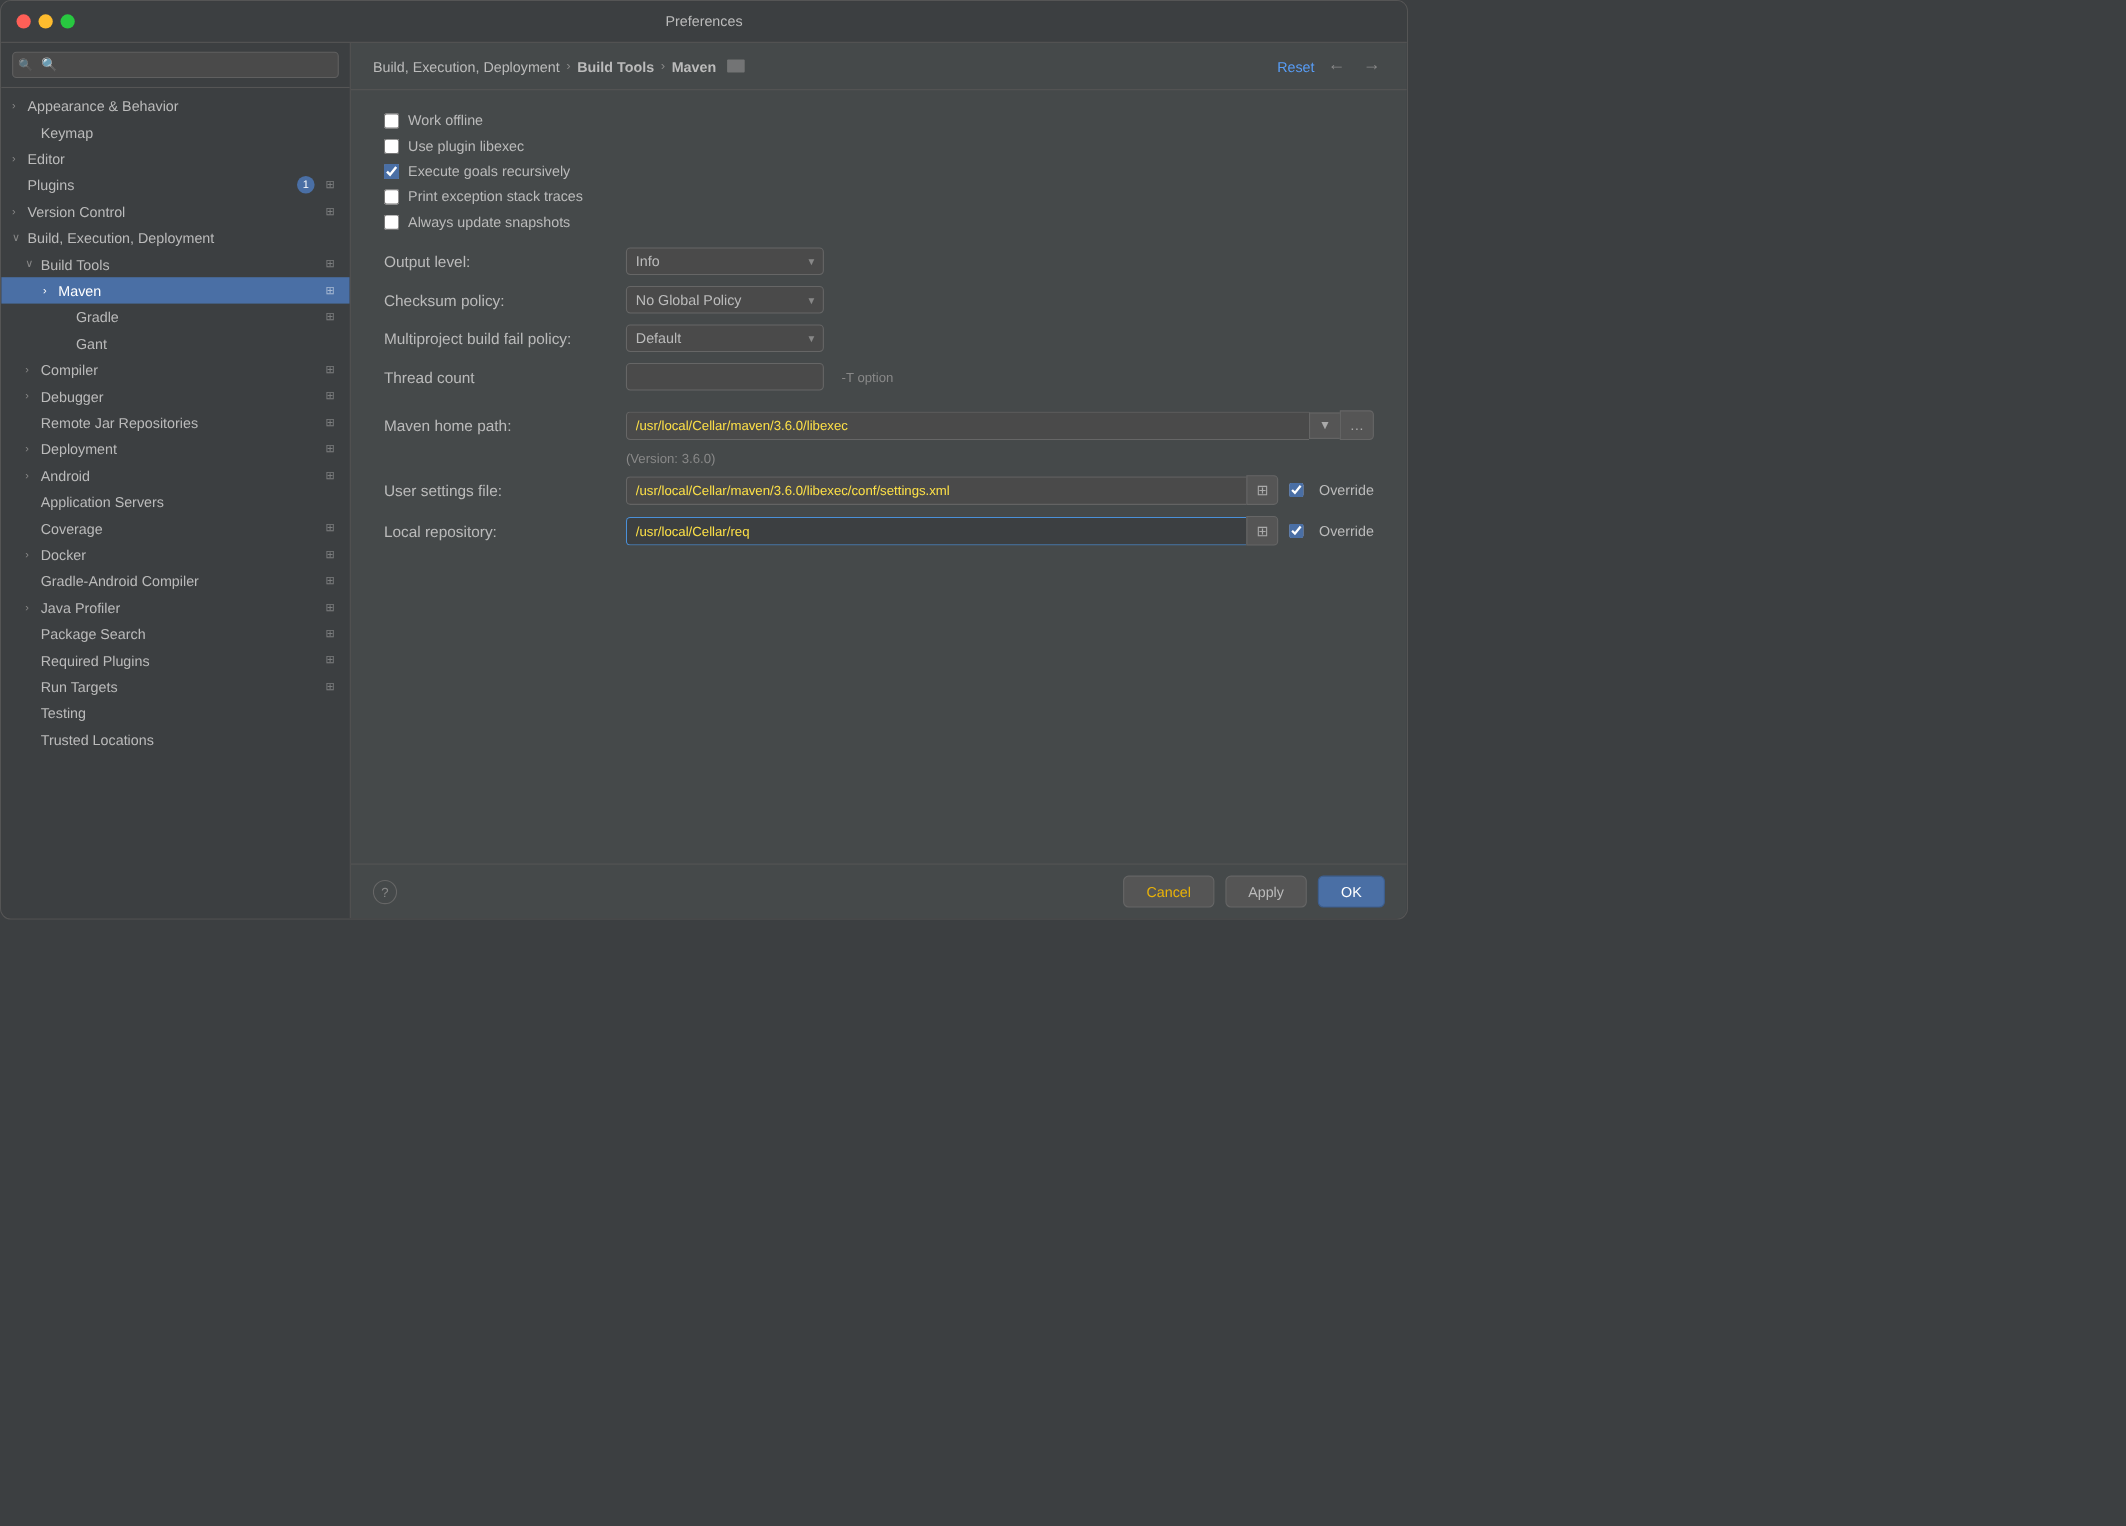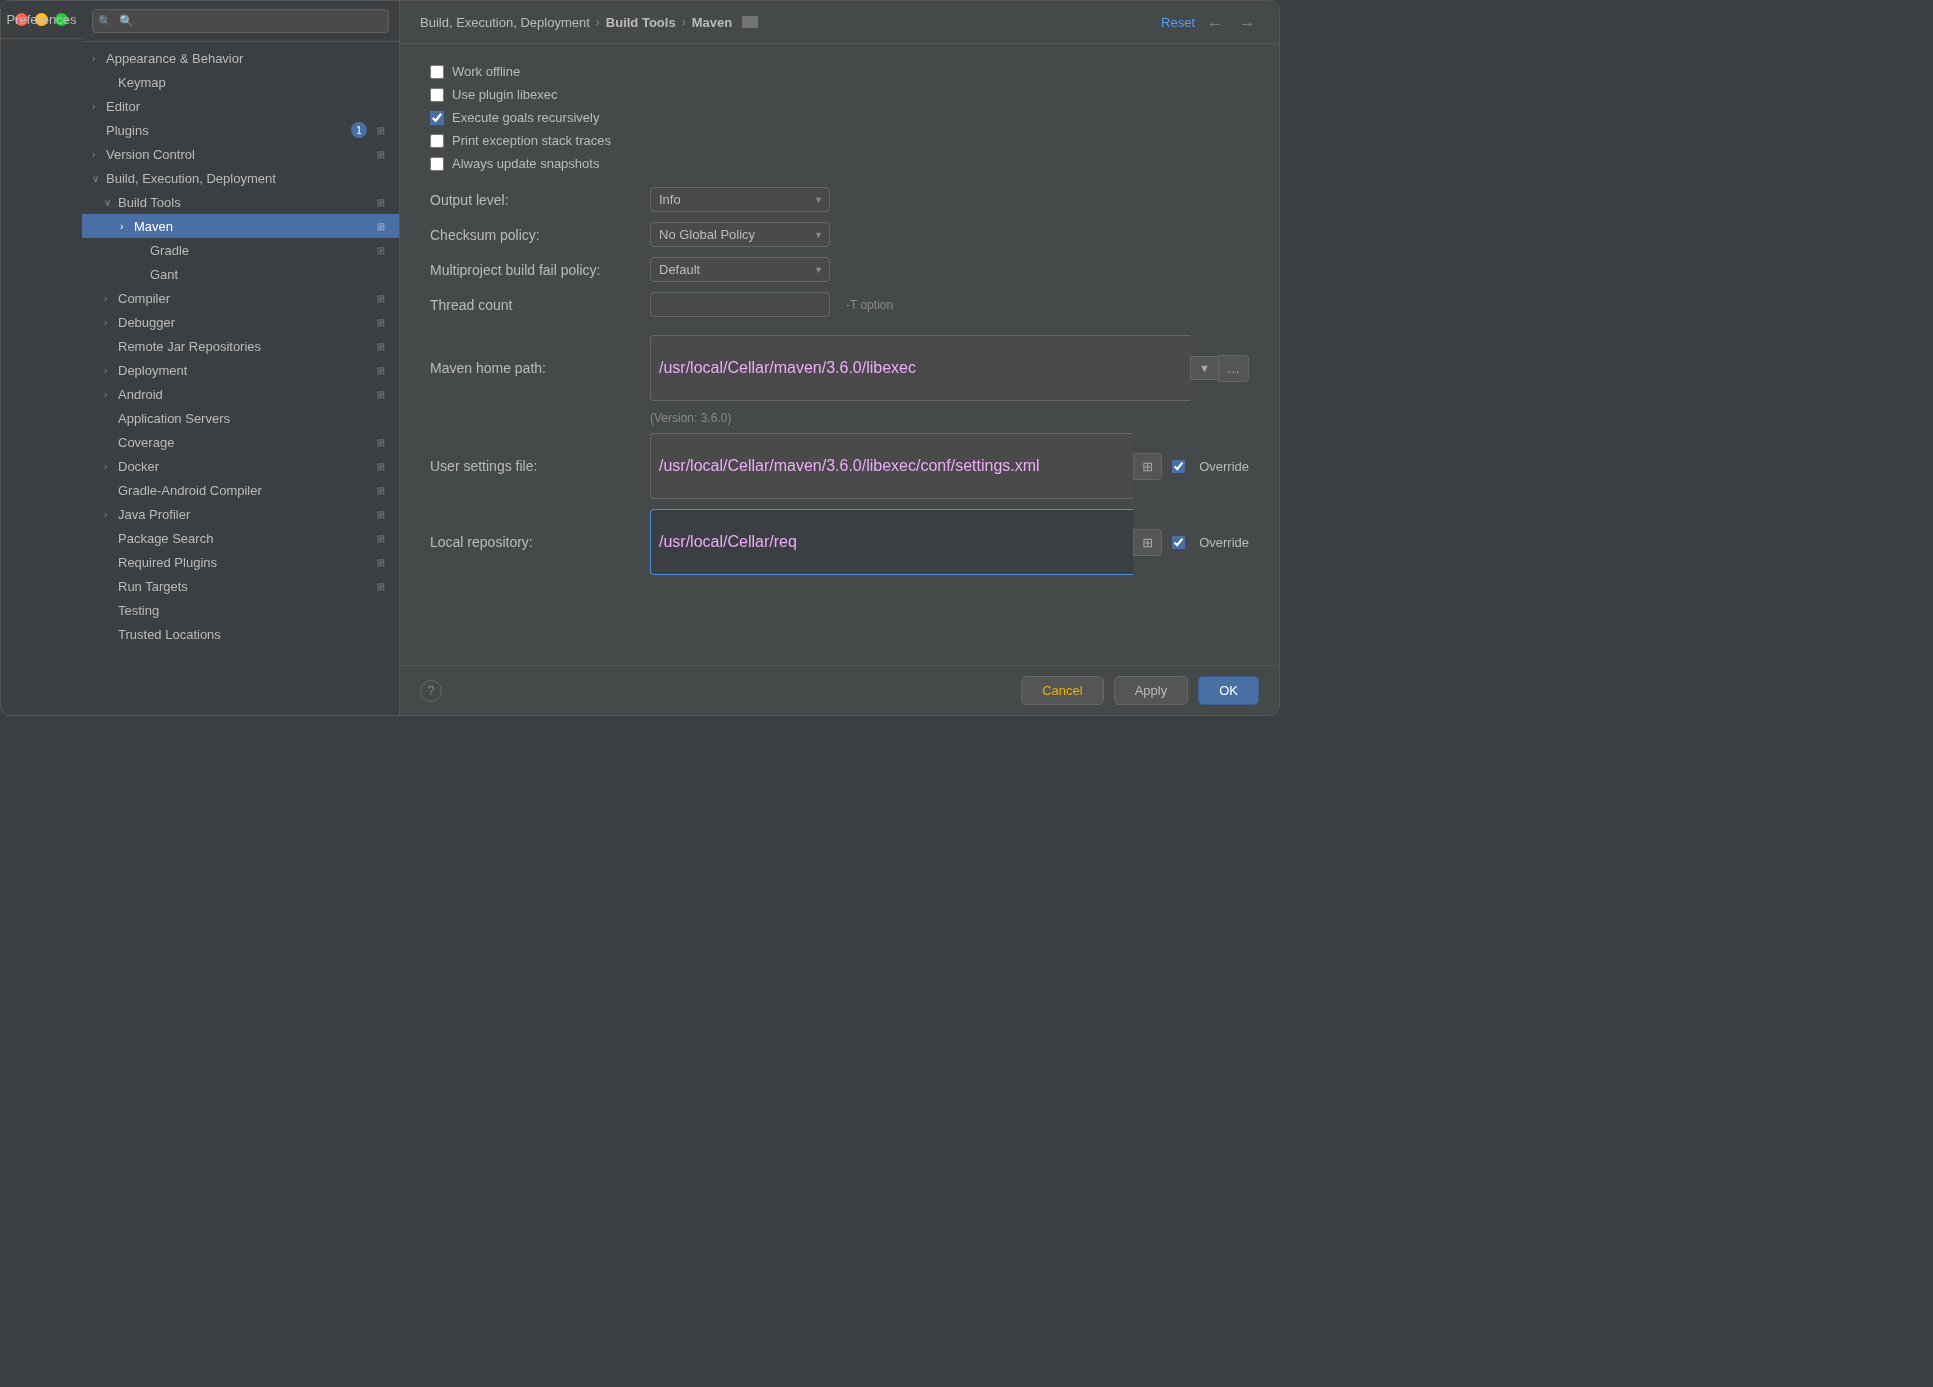--- a/index.html
+++ b/index.html
@@ -8,26 +8,26 @@
       font-size: 13px;
       background: #3c3f41;
       color: #bbbbbb;
       width: 1280px;
       height: 900px;
       overflow: hidden;
     }
 
     .window {
       width: 1280px;
-      height: 716px;
+      height: 836px;
       background: #3c3f41;
       border-radius: 10px;
       overflow: hidden;
       display: flex;
-      flex-direction: row;
+      flex-direction: column;
       border: 1px solid #555;
     }
 
     .titlebar {
       background: #3c3f41;
       height: 38px;
       display: flex;
       align-items: center;
       padding: 0 14px;
       flex-shrink: 0;
@@ -323,23 +323,23 @@
       gap: 0;
       flex: 1;
     }
 
     .path-input {
       flex: 1;
       background: #4a4a4a;
       border: 1px solid #666;
       border-right: none;
       border-radius: 4px 0 0 4px;
-      color: #f0abfc;
-      padding: 23px 8px;
-      font-size: 16px;
+      color: #fde047;
+      padding: 5px 8px;
+      font-size: 12px;
       outline: none;
     }
     .path-input.active-input {
       border-color: #4a90d9;
       background: #3c3f41;
     }
 
     .path-dropdown-btn {
       background: #555;
       border: 1px solid #666;

